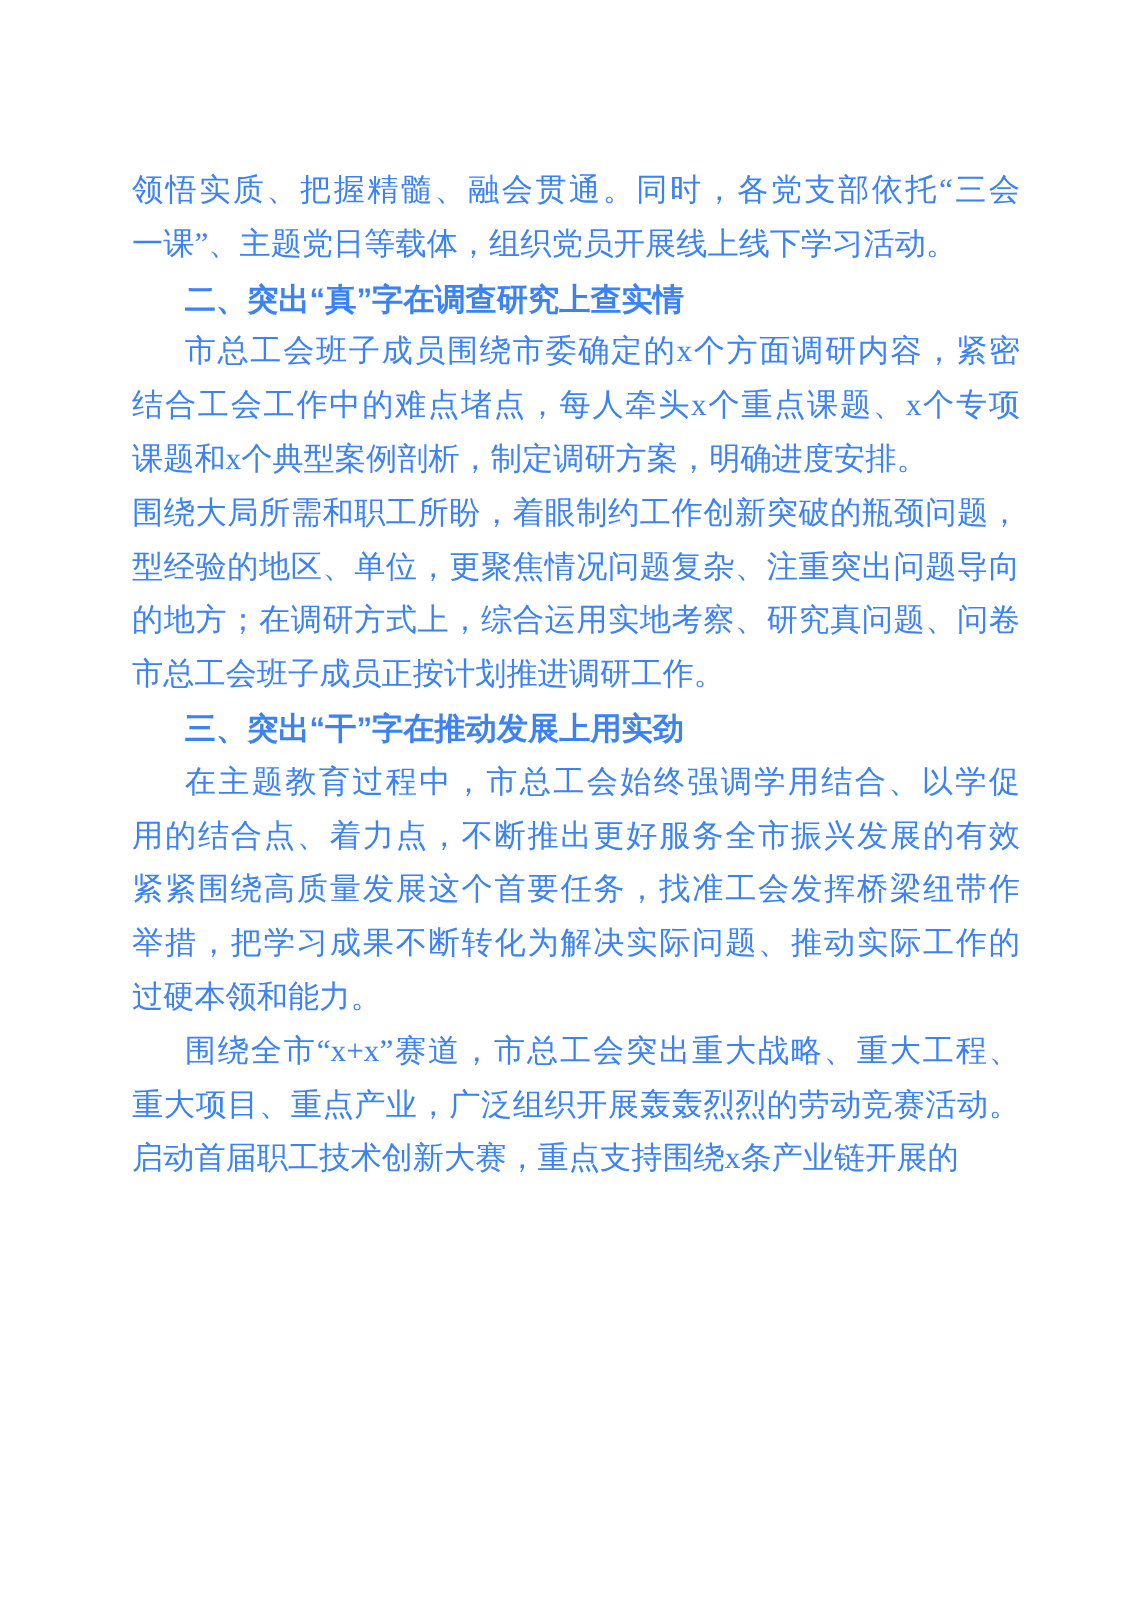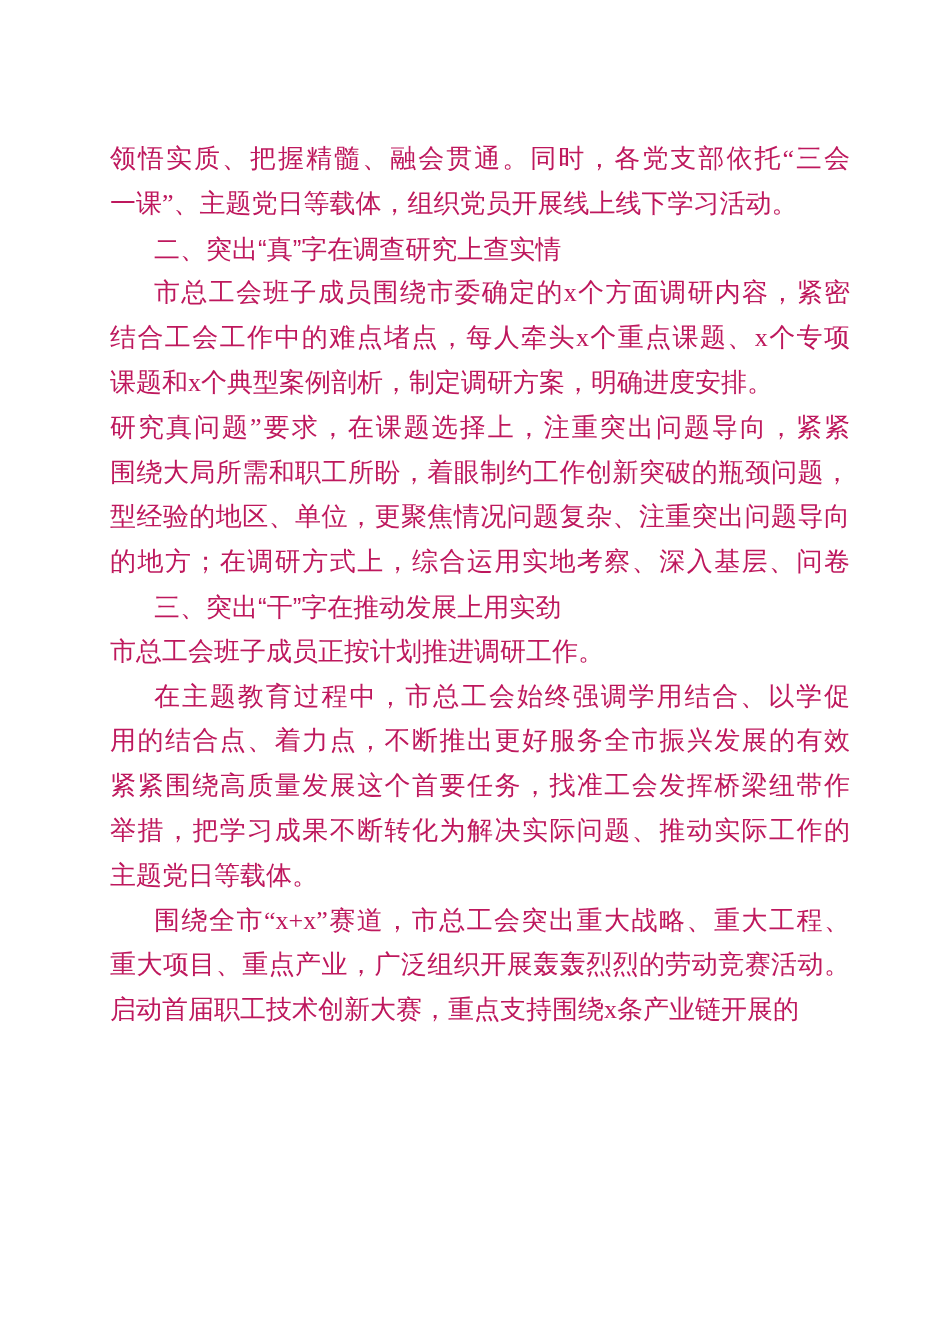--- a/index.html
+++ b/index.html
@@ -19,59 +19,58 @@
   .doc-body {
     position: absolute;
     left: 110px;
     top: 137px;
     width: 740px;
   }
   .line {
     height: 44.8px;
     line-height: 44.8px;
     font-size: 26px;
-    color: #be185d;
+    color: #3b82f6;
     white-space: normal;
     overflow: hidden;
   }
   .line.body-line {
     font-family: "Liberation Serif", "DejaVu Serif", serif;
     font-weight: 400;
   }
   .line.heading-line {
     font-family: "Liberation Sans", "DejaVu Sans", sans-serif;
-    font-weight: 400;
+    font-weight: 700;
   }
   .line.indent {
     text-indent: 44px;
   }
   .line.fill {
     text-align: justify;
     text-align-last: justify;
   }
 </style>
 </head>
 <body>
 
 <div class="page" style="background: rgb(255, 255, 255); color: rgb(0, 0, 0);">
   <div class="doc-body">
       <div class="line body-line fill">领悟实质、把握精髓、融会贯通。同时，各党支部依托“三会</div>
       <div class="line body-line">一课”、主题党日等载体，组织党员开展线上线下学习活动。</div>
       <div class="line heading-line indent">二、突出“真”字在调查研究上查实情</div>
       <div class="line body-line indent fill">市总工会班子成员围绕市委确定的x个方面调研内容，紧密</div>
       <div class="line body-line fill">结合工会工作中的难点堵点，每人牵头x个重点课题、x个专项</div>
       <div class="line body-line">课题和x个典型案例剖析，制定调研方案，明确进度安排。</div>
-      <div class="line body-line fill">研究真问题”要求，在课题选择上，注重突出问题导向，紧紧</div>
       <div class="line body-line fill">围绕大局所需和职工所盼，着眼制约工作创新突破的瓶颈问题，</div>
       <div class="line body-line fill">型经验的地区、单位，更聚焦情况问题复杂、注重突出问题导向</div>
-      <div class="line body-line fill">的地方；在调研方式上，综合运用实地考察、深入基层、问卷</div>
+      <div class="line body-line fill">的地方；在调研方式上，综合运用实地考察、研究真问题、问卷</div>
+      <div class="line body-line">市总工会班子成员正按计划推进调研工作。</div>
       <div class="line heading-line indent">三、突出“干”字在推动发展上用实劲</div>
-      <div class="line body-line">市总工会班子成员正按计划推进调研工作。</div>
       <div class="line body-line indent fill">在主题教育过程中，市总工会始终强调学用结合、以学促干，</div>
       <div class="line body-line fill">用的结合点、着力点，不断推出更好服务全市振兴发展的有效</div>
       <div class="line body-line fill">紧紧围绕高质量发展这个首要任务，找准工会发挥桥梁纽带作</div>
       <div class="line body-line fill">举措，把学习成果不断转化为解决实际问题、推动实际工作的</div>
-      <div class="line body-line">主题党日等载体。</div>
+      <div class="line body-line">过硬本领和能力。</div>
       <div class="line body-line indent fill">围绕全市“x+x”赛道，市总工会突出重大战略、重大工程、</div>
       <div class="line body-line fill">重大项目、重点产业，广泛组织开展轰轰烈烈的劳动竞赛活动。</div>
       <div class="line body-line">启动首届职工技术创新大赛，重点支持围绕x条产业链开展的</div>
     </div>
 </div>
 
 </body></html>

